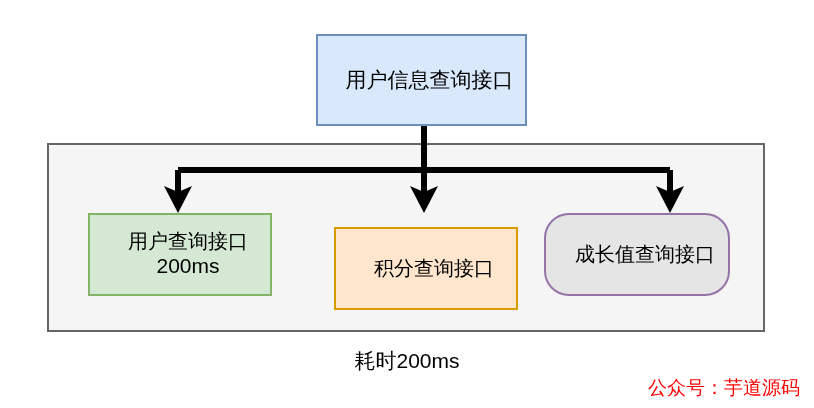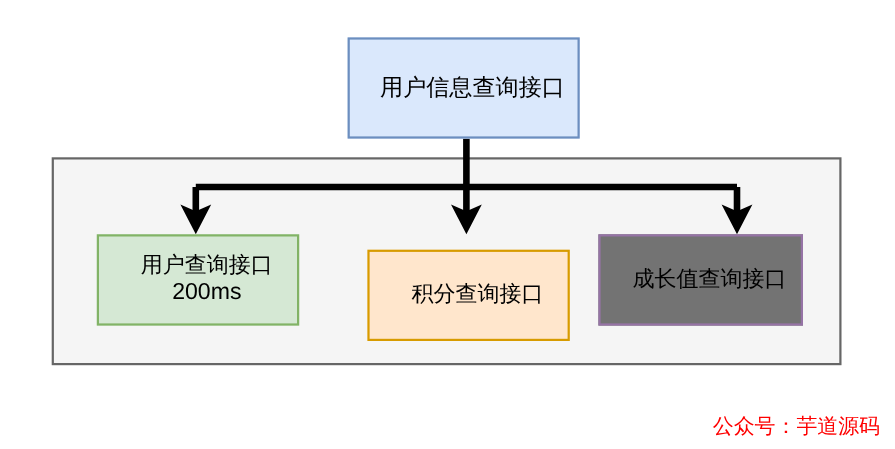--- a/index.html
+++ b/index.html
@@ -84,22 +84,23 @@
   #child-node-1 {
     left: 334px;
     width: 184px;
     background: #ffe6cc;
     border-color: #d79b00;
     margin-top: 14px;
   }
   #child-node-2 {
     left: 544px;
     width: 186px;
-    background: #737373;
+    background: #e5e5e5;
     border-color: #9673a6;
+    border-radius: 25px;
   }
 
   
   #caption {
     position: absolute;
     left: 0;
     top: 347px;
     width: 814px;
     text-align: center;
     font-size: 21px;
@@ -162,16 +163,17 @@
   </div>
 
   <div class="node child-node" id="child-node-1">
     <span class="node-line1">积分查询接口</span>
   </div>
 
   <div class="node child-node" id="child-node-2">
     <span class="node-line1">成长值查询接口</span>
   </div>
 
+  <div id="caption">耗时200ms</div>
 
   <div id="watermark">公众号：芋道源码</div>
 
 </div>
 
 </body></html>

